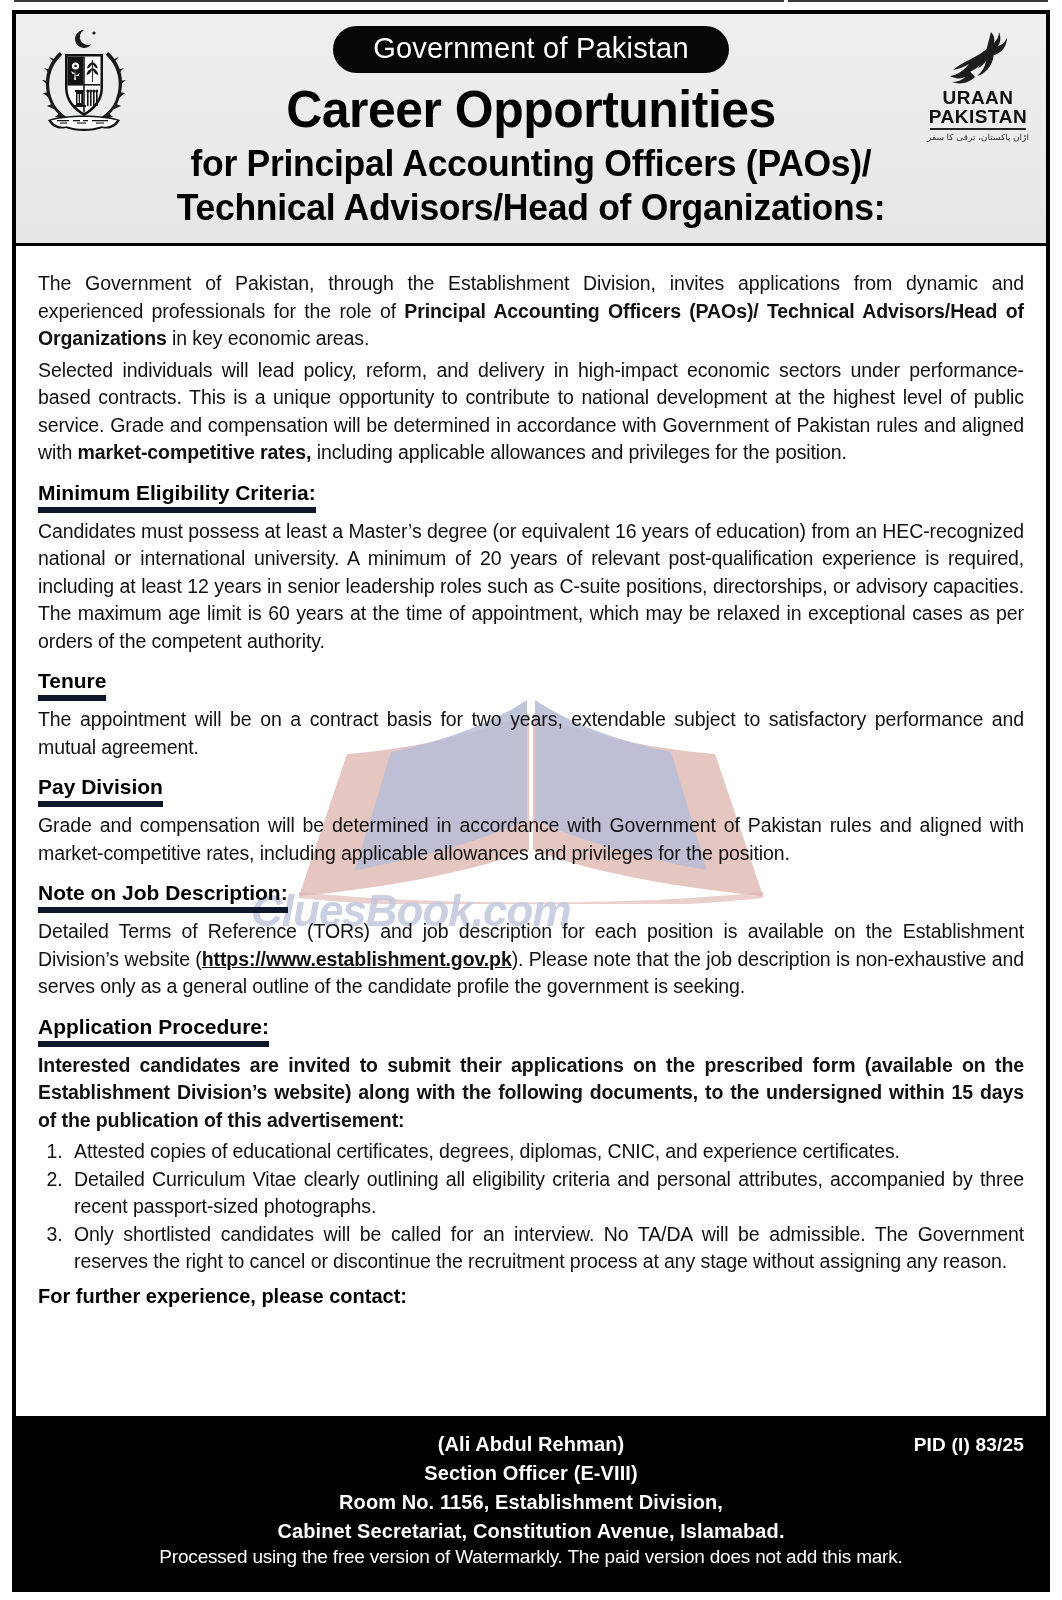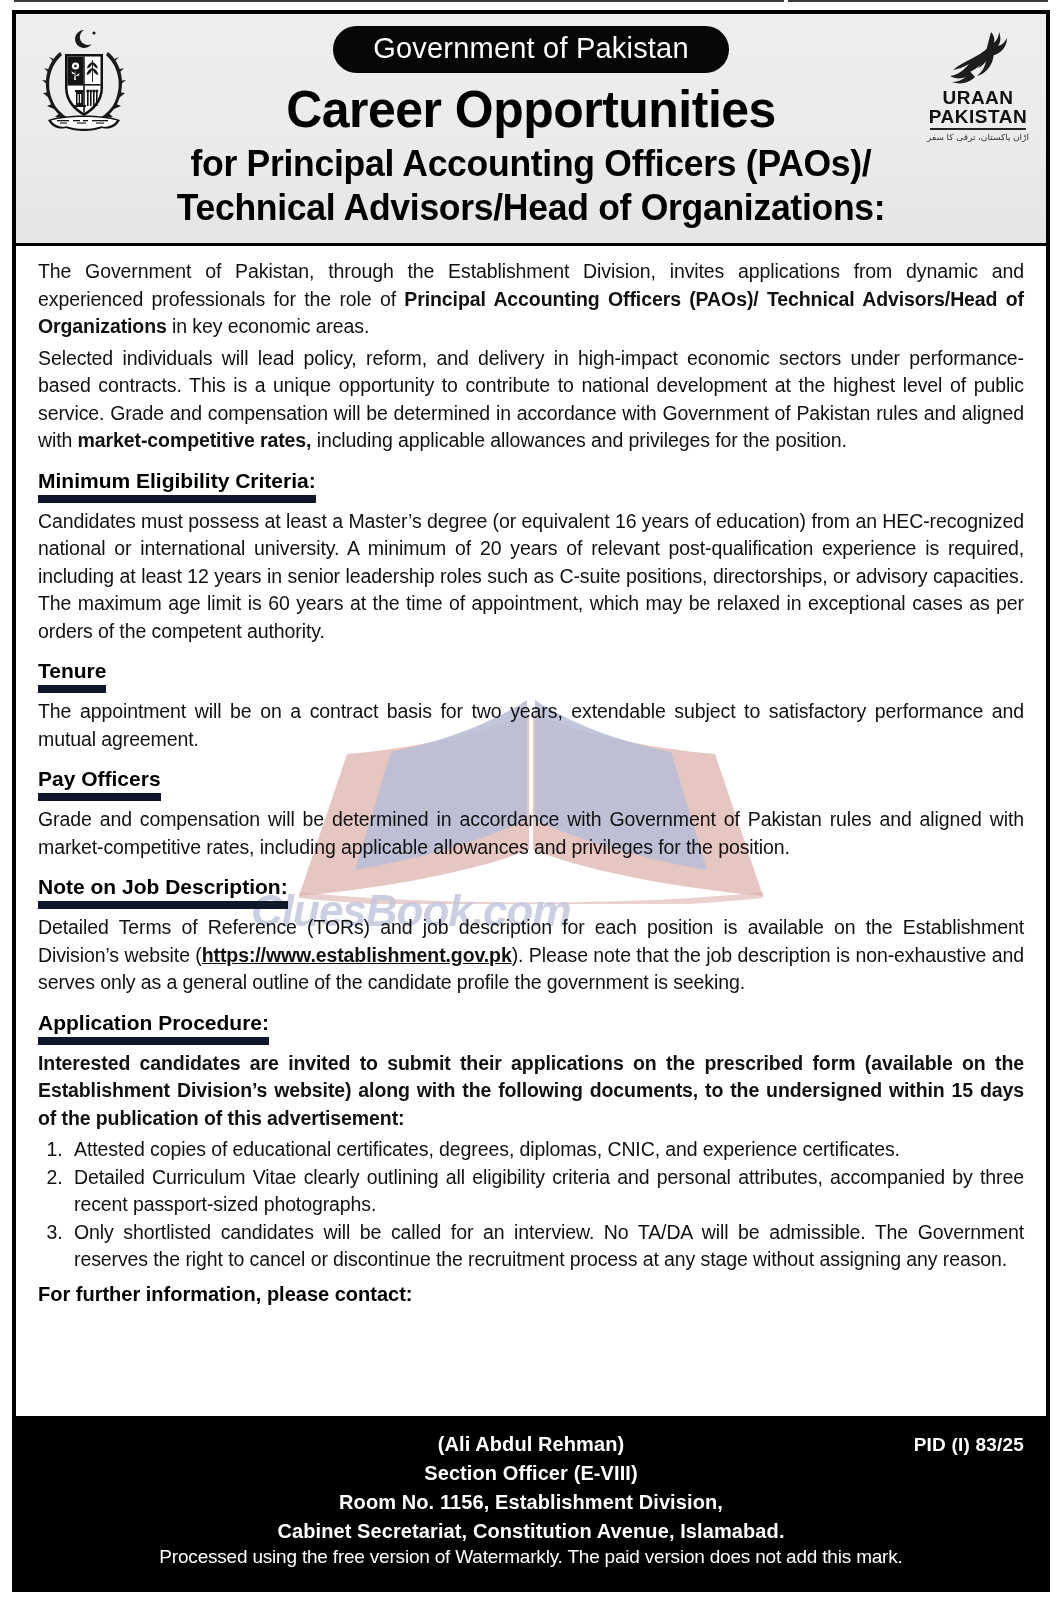--- a/index.html
+++ b/index.html
@@ -138,42 +138,42 @@
     font-weight: bold;
     letter-spacing: -0.3px;
     color: #000;
     margin-top: 2px;
     transform: scaleX(0.96);
   }
 
   
   .body-wrap {
     position: relative;
-    padding: 12px 22px 0 22px;
+    padding: 24px 22px 0 22px;
     box-sizing: border-box;
   }
 
   p.para {
     margin: 0 0 4px 0;
     font-size: 19.5px;
     line-height: 27.5px;
     text-align: justify;
     color: #111;
     letter-spacing: -0.1px;
   }
   .b { font-weight: bold; }
 
   h3.sec {
     margin: 6px 0 3px 0;
     font-size: 21px;
     line-height: 26px;
     font-weight: bold;
     color: #000;
     display: inline-block;
-    border-bottom: 8px solid #0f172a;
+    border-bottom: 6px solid #0f172a;
     padding-bottom: 1px;
   }
   .sec-row { margin: 7px 0 2px 0; }
 
   ol.docs {
     margin: 2px 0 0 0;
     padding-left: 30px;
     list-style-position: outside;
   }
   ol.docs li {
@@ -404,36 +404,36 @@
       <p class="para"><span>The Government of Pakistan, through the Establishment Division, invites applications from dynamic and experienced professionals for the role of </span><span class="b">Principal Accounting Officers (PAOs)/ Technical Advisors/Head of Organizations</span><span> in key economic areas.</span></p>
 
       <p class="para"><span>Selected individuals will lead policy, reform, and delivery in high-impact economic sectors under performance-based contracts. This is a unique opportunity to contribute to national development at the highest level of public service. Grade and compensation will be determined in accordance with Government of Pakistan rules and aligned with </span><span class="b">market-competitive rates,</span><span> including applicable allowances and privileges for the position.</span></p>
 
       <div class="sec-row"><h3 class="sec">Minimum Eligibility Criteria:</h3></div>
       <p class="para">Candidates must possess at least a Master’s degree (or equivalent 16 years of education) from an HEC-recognized national or international university. A minimum of 20 years of relevant post-qualification experience is required, including at least 12 years in senior leadership roles such as C-suite positions, directorships, or advisory capacities. The maximum age limit is 60 years at the time of appointment, which may be relaxed in exceptional cases as per orders of the competent authority.</p>
 
       <div class="sec-row"><h3 class="sec">Tenure</h3></div>
       <p class="para">The appointment will be on a contract basis for two years, extendable subject to satisfactory performance and mutual agreement.</p>
 
-      <div class="sec-row"><h3 class="sec">Pay Officers</h3></div>
+      <div class="sec-row"><h3 class="sec">Pay Division</h3></div>
       <p class="para">Grade and compensation will be determined in accordance with Government of Pakistan rules and aligned with market-competitive rates, including applicable allowances and privileges for the position.</p>
 
       <div class="sec-row"><h3 class="sec">Note on Job Description:</h3></div>
       <p class="para"><span>Detailed Terms of Reference (TORs) and job description for each position is available on the Establishment Division’s website (</span><span class="b" style="text-decoration:underline">https://www.establishment.gov.pk</span><span>). Please note that the job description is non-exhaustive and serves only as a general outline of the candidate profile the government is seeking.</span></p>
 
       <div class="sec-row"><h3 class="sec">Application Procedure:</h3></div>
       <p class="para b">Interested candidates are invited to submit their applications on the prescribed form (available on the Establishment Division’s website) along with the following documents, to the undersigned within 15 days of the publication of this advertisement:</p>
 
       <ol class="docs">
         <li>Attested copies of educational certificates, degrees, diplomas, CNIC, and experience certificates.</li>
         <li>Detailed Curriculum Vitae clearly outlining all eligibility criteria and personal attributes, accompanied by three recent passport-sized photographs.</li>
         <li>Only shortlisted candidates will be called for an interview. No TA/DA will be admissible. The Government reserves the right to cancel or discontinue the recruitment process at any stage without assigning any reason.</li>
       </ol>
 
-      <p class="contact-lead">For further information, please contact:</p>
+      <p class="contact-lead">For further experience, please contact:</p>
     </div>
 
     <div class="footer">
       <div class="footer-pid">PID (I) 83/25</div>
       <div class="footer-center">(Ali Abdul Rehman)</div>
       <div class="footer-center">Section Officer (E-VIII)</div>
       <div class="footer-center">Room No. 1156, Establishment Division,</div>
       <div class="footer-center">Cabinet Secretariat, Constitution Avenue, Islamabad.</div>
       <div class="wm-bottom">Processed using the free version of Watermarkly. The paid version does not add this mark.</div>
     </div>

